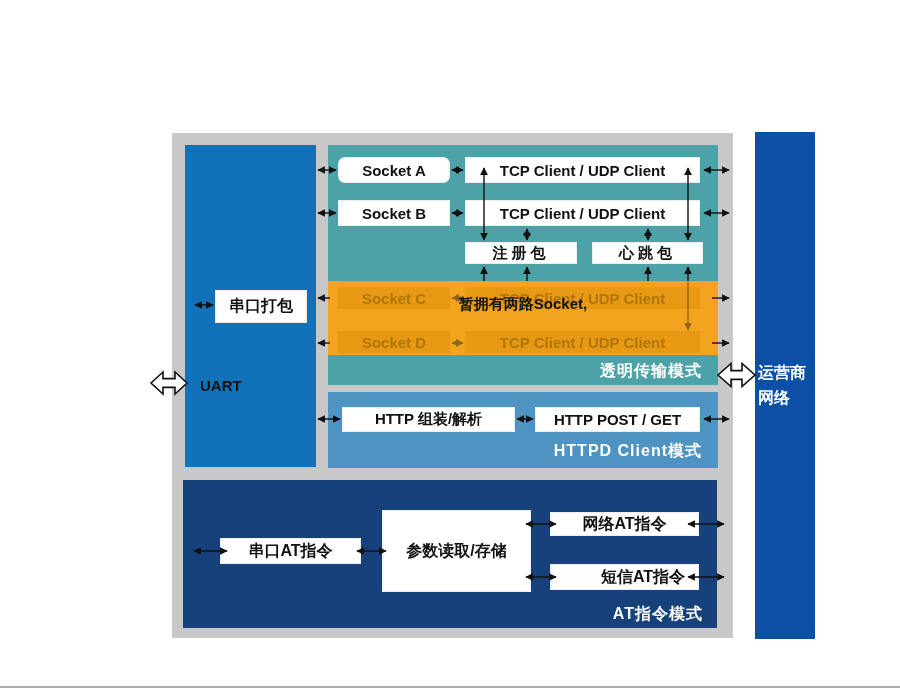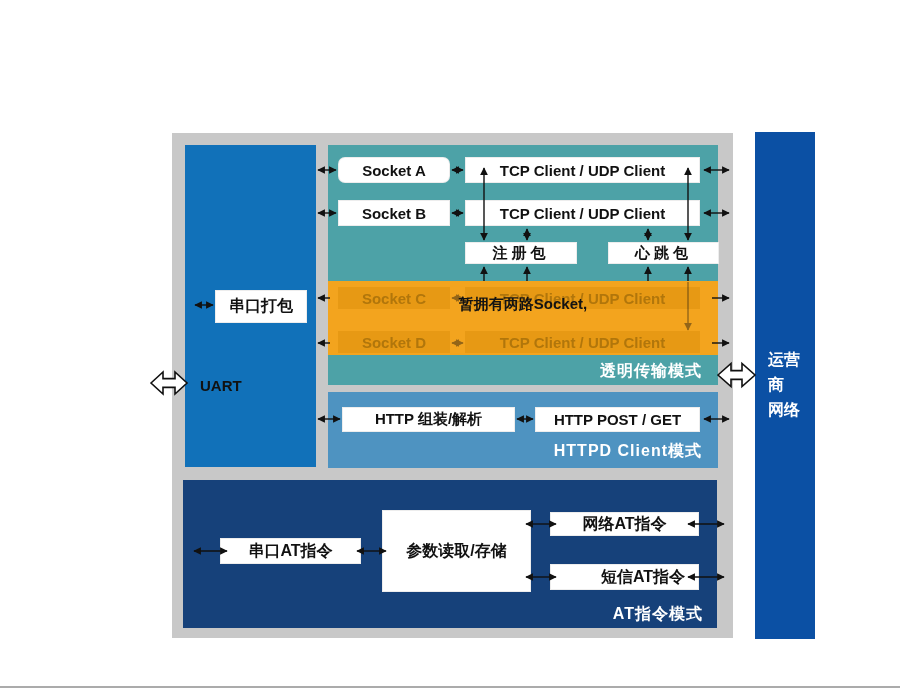--- a/index.html
+++ b/index.html
@@ -24,38 +24,38 @@
           font-size:15px;color:#131313;z-index:5;}
   .bottom-rule{position:absolute;left:0;top:686px;width:900px;height:2px;background:#ABABAB;}
 </style>
 </head>
 <body>
 
 <div class="canvas">
 
 
   <div class="bar" style="left:755px;top:132px;width:60px;height:507px;background:#0B50A4;
-              font-size:16px;line-height:1.55;padding-left:13px;box-sizing:border-box;">
+              font-size:16px;line-height:1.55;padding-left:3px;box-sizing:border-box;">
     <div>运营商</div>
     <div>网络</div>
   </div>
 
   <div class="blk" style="left:172px;top:133px;width:561px;height:505px;background:#C8C8C8;z-index:1;"></div>
 
   <div class="blk" style="left:185px;top:145px;width:131px;height:322px;background:#1171B9;z-index:1;"></div>
   <div class="wbox" style="left:215px;top:290px;width:92px;height:33px;font-size:16px;">串口打包</div>
 
   <div class="blk" style="left:328px;top:145px;width:390px;height:240px;background:#4DA2A7;z-index:1;"></div>
 
   <div class="wbox" style="left:338px;top:157px;width:112px;height:26px;border-radius:7px;">Socket A</div>
   <div class="wbox" style="left:465px;top:157px;width:235px;height:26px;">TCP Client / UDP Client</div>
   <div class="wbox" style="left:338px;top:200px;width:112px;height:26px;">Socket B</div>
   <div class="wbox" style="left:465px;top:200px;width:235px;height:26px;">TCP Client / UDP Client</div>
   <div class="wbox" style="left:465px;top:242px;width:112px;height:22px;letter-spacing:4px;">注册包</div>
-  <div class="wbox" style="left:608px;top:242px;width:111px;height:22px;letter-spacing:4px;">心跳包</div>
+  <div class="wbox" style="left:592px;top:242px;width:111px;height:22px;letter-spacing:4px;">心跳包</div>
 
   <div class="blklabel" style="right:198px;top:361px;">透明传输模式</div>
 
   <div class="overlay">
     <div class="faintbox" style="left:10px;top:6px;width:112px;height:22px;">Socket C</div>
     <div class="faintbox" style="left:137px;top:6px;width:235px;height:22px;">TCP Client / UDP Client</div>
     <div class="faintbox" style="left:10px;top:50px;width:112px;height:22px;">Socket D</div>
     <div class="faintbox" style="left:137px;top:50px;width:235px;height:22px;">TCP Client / UDP Client</div>
     <div class="ovtext" style="top:14px;">暂拥有两路Socket,</div>
   </div>

